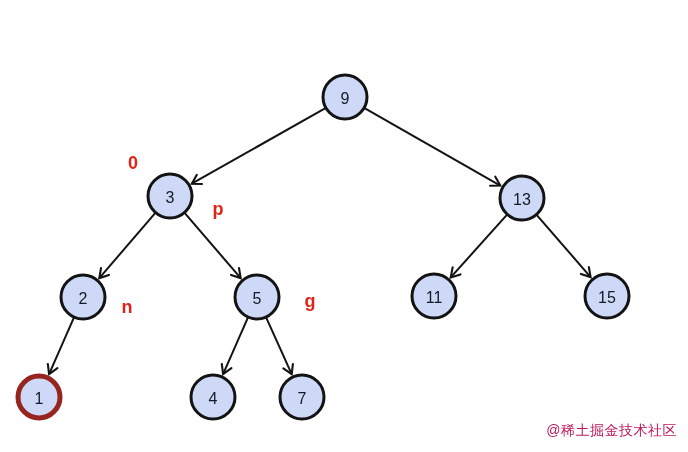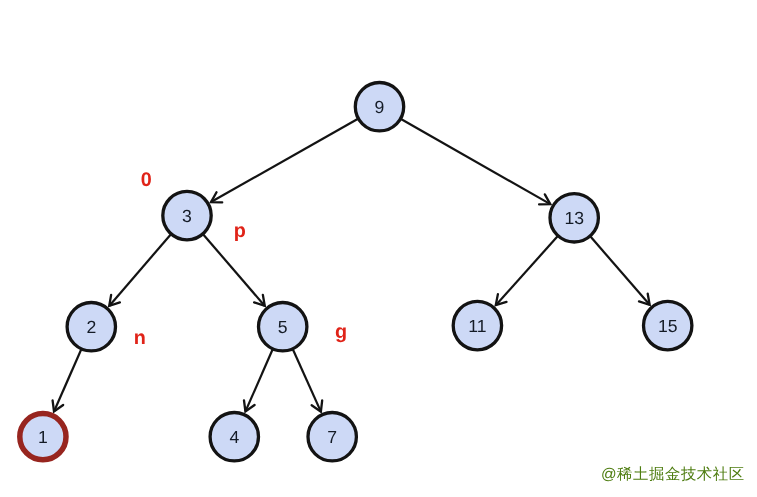--- a/index.html
+++ b/index.html
@@ -97,14 +97,14 @@
       </g>
       <g>
         <circle cx="302" cy="397" r="22" fill="#cdd9f6" stroke="#131313" stroke-width="3"></circle>
         <text x="302" y="398" fill="#141b26" text-anchor="middle" dominant-baseline="central" class="node-label">7</text>
       </g>
       <text x="133" y="163" fill="#e02318" text-anchor="middle" dominant-baseline="central" class="annotation-label">0</text>
       <text x="218" y="209" fill="#e02318" text-anchor="middle" dominant-baseline="central" class="annotation-label">p</text>
       <text x="127" y="307" fill="#e02318" text-anchor="middle" dominant-baseline="central" class="annotation-label">n</text>
       <text x="310" y="301" fill="#e02318" text-anchor="middle" dominant-baseline="central" class="annotation-label">g</text>
     </svg>
-  <div id="watermark" style="color: #4d7c0f;">@稀土掘金技术社区</div>
+  <div id="watermark" style="color: #be185d;">@稀土掘金技术社区</div>
 </div>
 
 </body></html>

